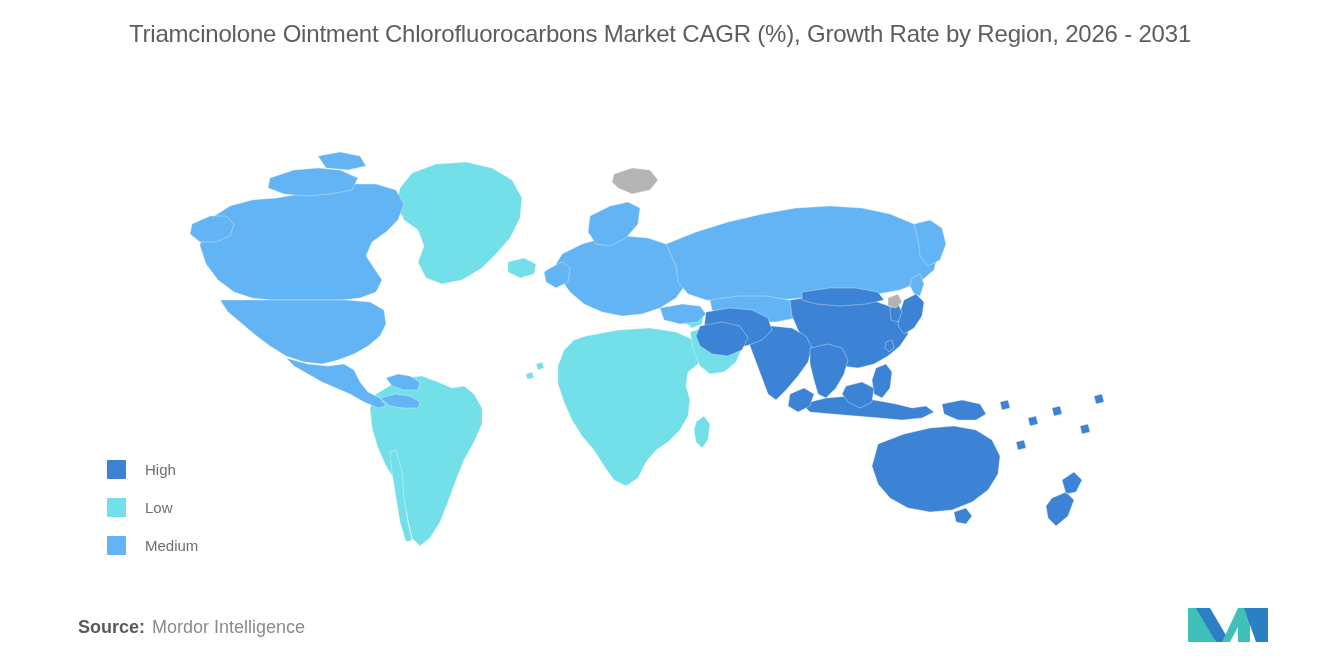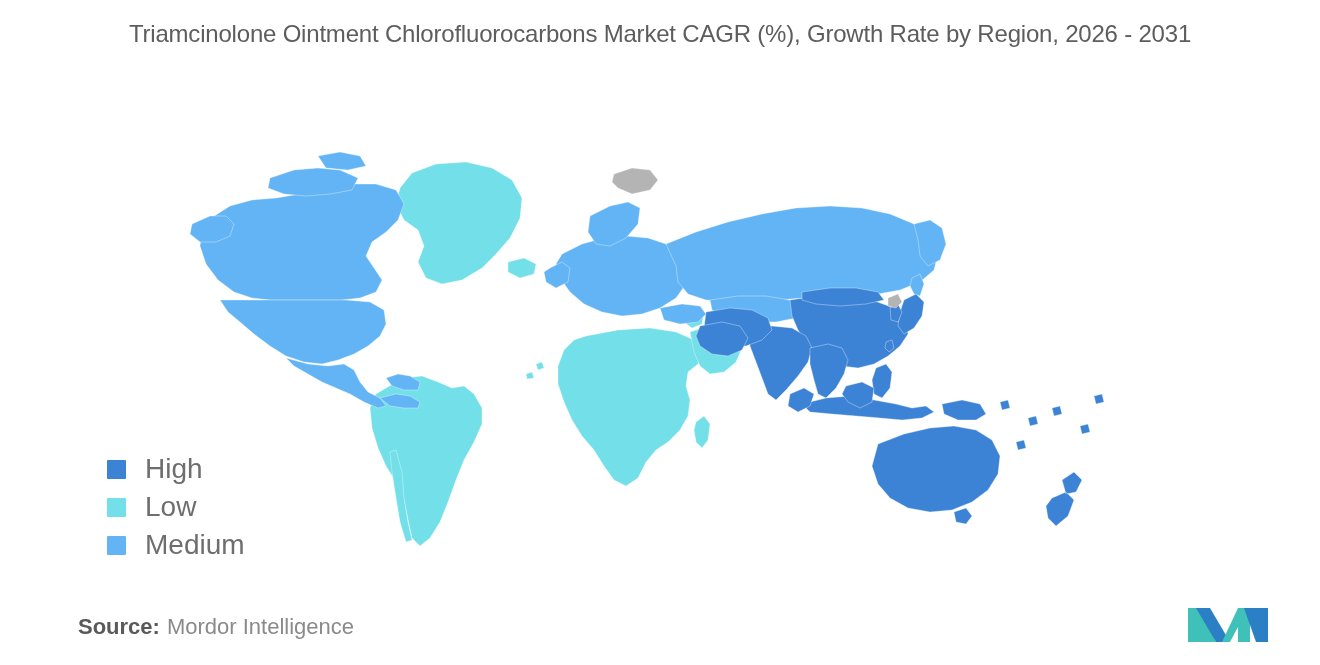--- a/index.html
+++ b/index.html
@@ -64,32 +64,32 @@
     height: 38px;
   }
   .legend-swatch {
     width: 19px;
     height: 19px;
     flex: 0 0 19px;
     border-radius: 1px;
   }
   .legend-label {
     margin-left: 19px;
-    font-size: 28px;
+    font-size: 15px;
     color: #6e6e6e;
     font-weight: 400;
     line-height: 1;
   }
 
   
   #source-line {
     position: absolute;
     left: 78px;
     top: 613px;
-    font-size: 22px;
+    font-size: 18px;
     line-height: 28px;
     white-space: nowrap;
   }
   #source-label {
     font-weight: 700;
     color: #5a5a5a;
   }
   #source-value {
     font-weight: 400;
     color: #8a8a8a;

